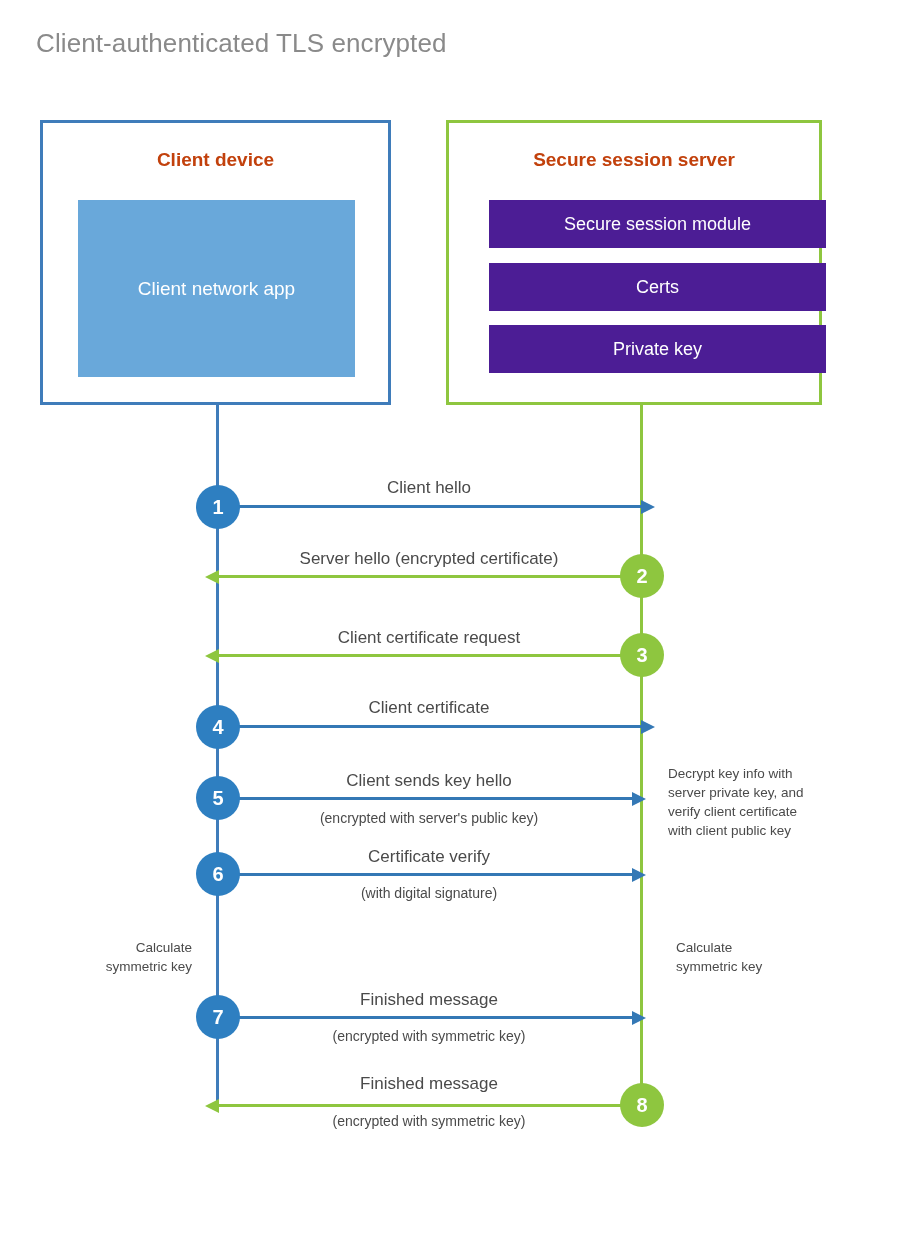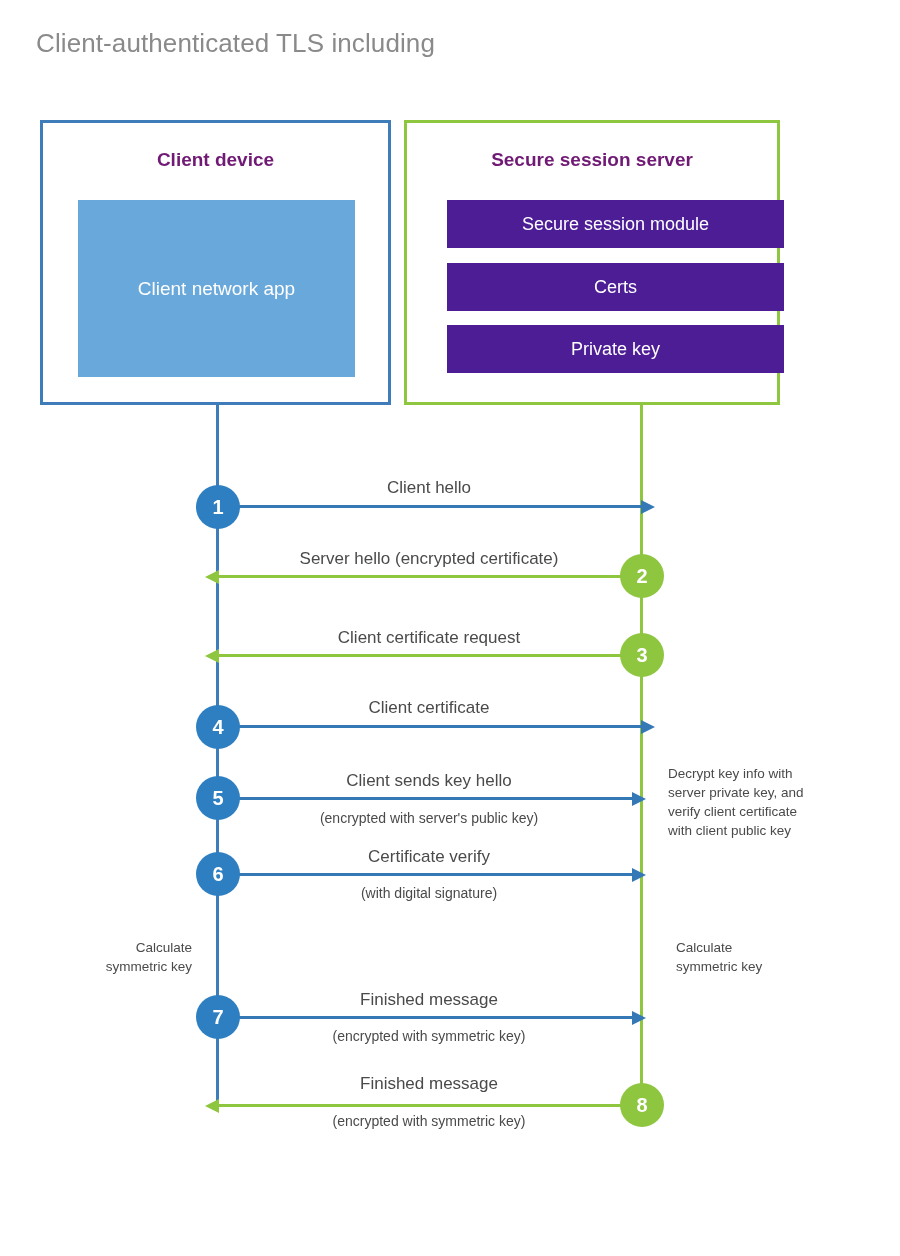--- a/index.html
+++ b/index.html
@@ -33,35 +33,35 @@
     box-sizing: border-box;
   }
   #client-box {
     left: 40px;
     top: 120px;
     width: 351px;
     height: 285px;
     border: 3px solid #3f7cba;
   }
   #server-box {
-    left: 404px;
+    left: 446px;
     top: 120px;
     width: 376px;
     height: 285px;
     border: 3px solid #8ec63f;
   }
   .participant-title {
     position: absolute;
     left: 0;
     right: 0;
     top: 26px;
     text-align: center;
     font-size: 19px;
     font-weight: bold;
-    color: #701a75;
+    color: #c2410c;
   }
 
   #client-app-block {
     position: absolute;
     left: 35px;
     top: 77px;
     width: 277px;
     height: 177px;
     background: #69a8da;
     color: #ffffff;
@@ -177,21 +177,21 @@
     font-size: 13.5px;
     color: #4a4a4a;
     line-height: 1.42;
   }
   .side-note.right-align { text-align: right; }
   .side-note.left-align { text-align: left; }
 </style>
 </head>
 <body>
 
-<div id="diagram-title">Client-authenticated TLS including</div>
+<div id="diagram-title">Client-authenticated TLS encrypted</div>
 
 <div class="participant-box" id="client-box">
   <div class="participant-title">Client device</div>
   <div id="client-app-block">Client network app</div>
 </div>
 
 <div class="participant-box" id="server-box">
   <div class="participant-title">Secure session server</div>
   <div class="server-module" id="server-module-0">Secure session module</div>
   <div class="server-module" id="server-module-1">Certs</div>

